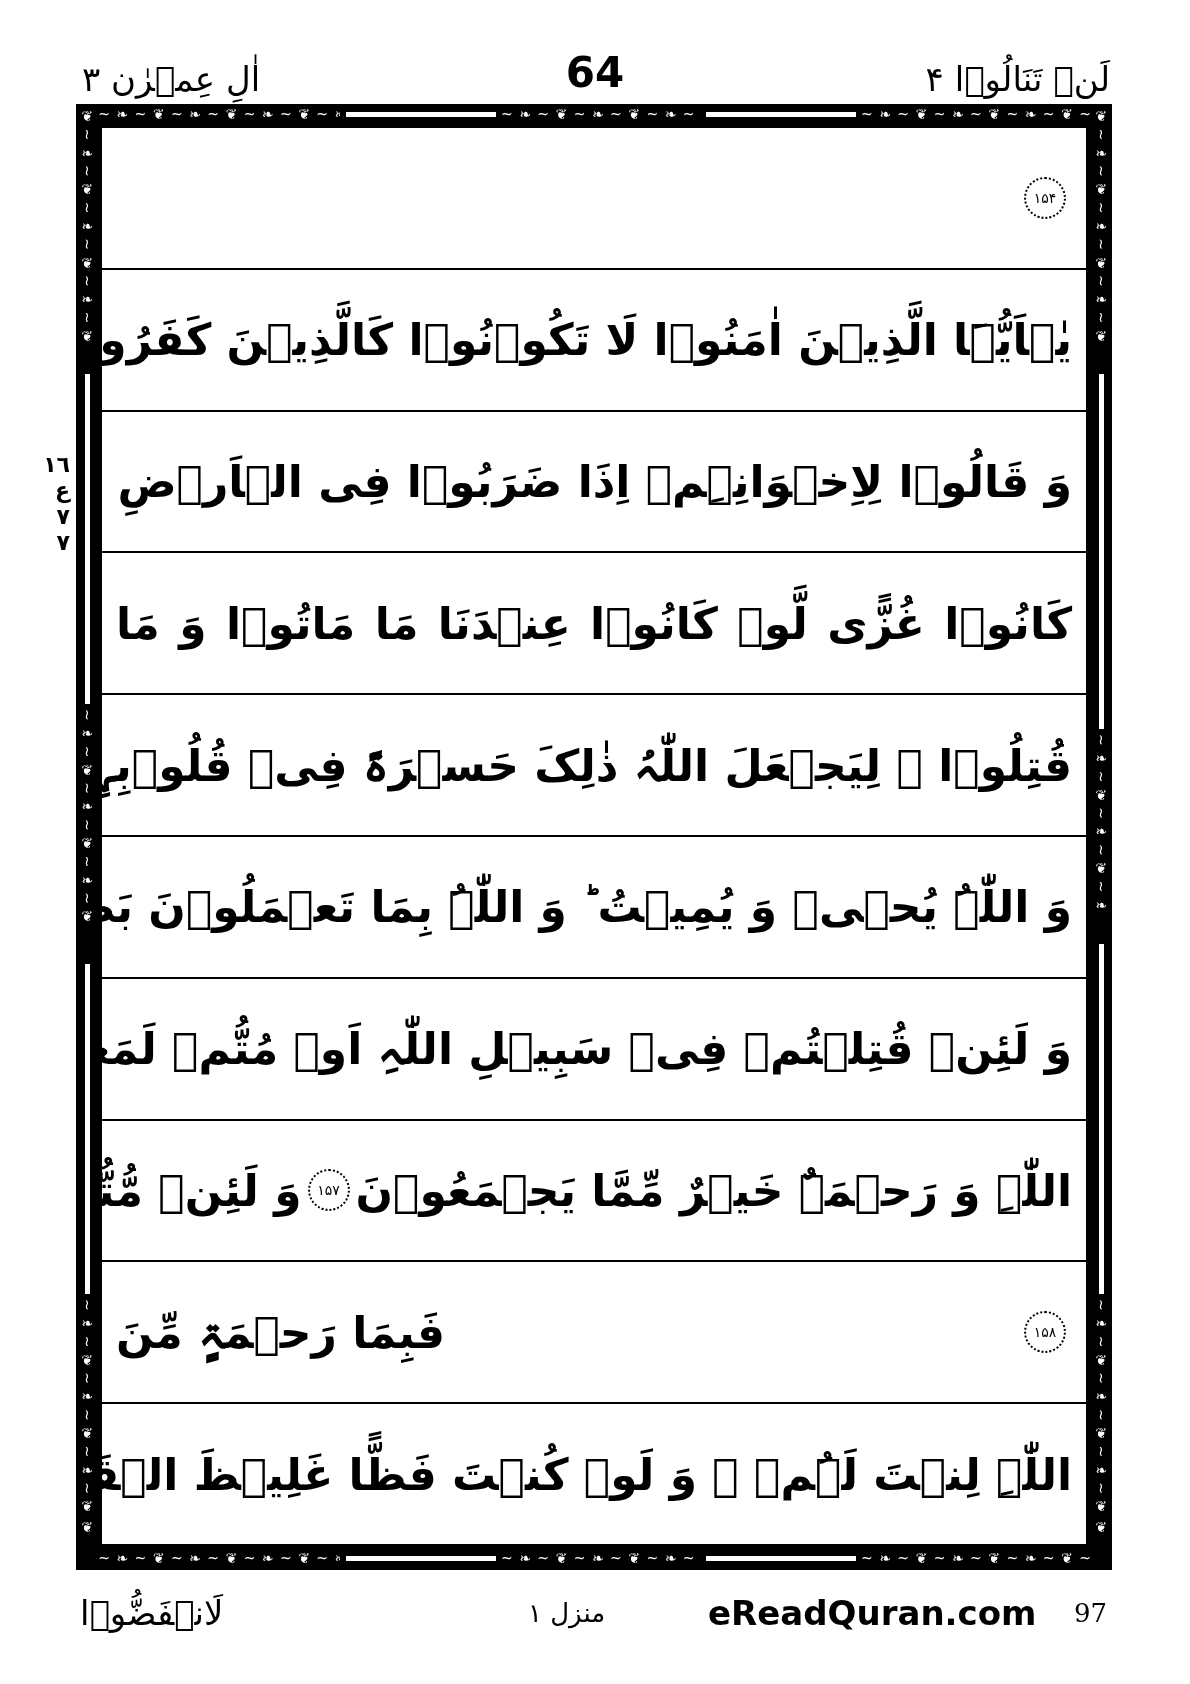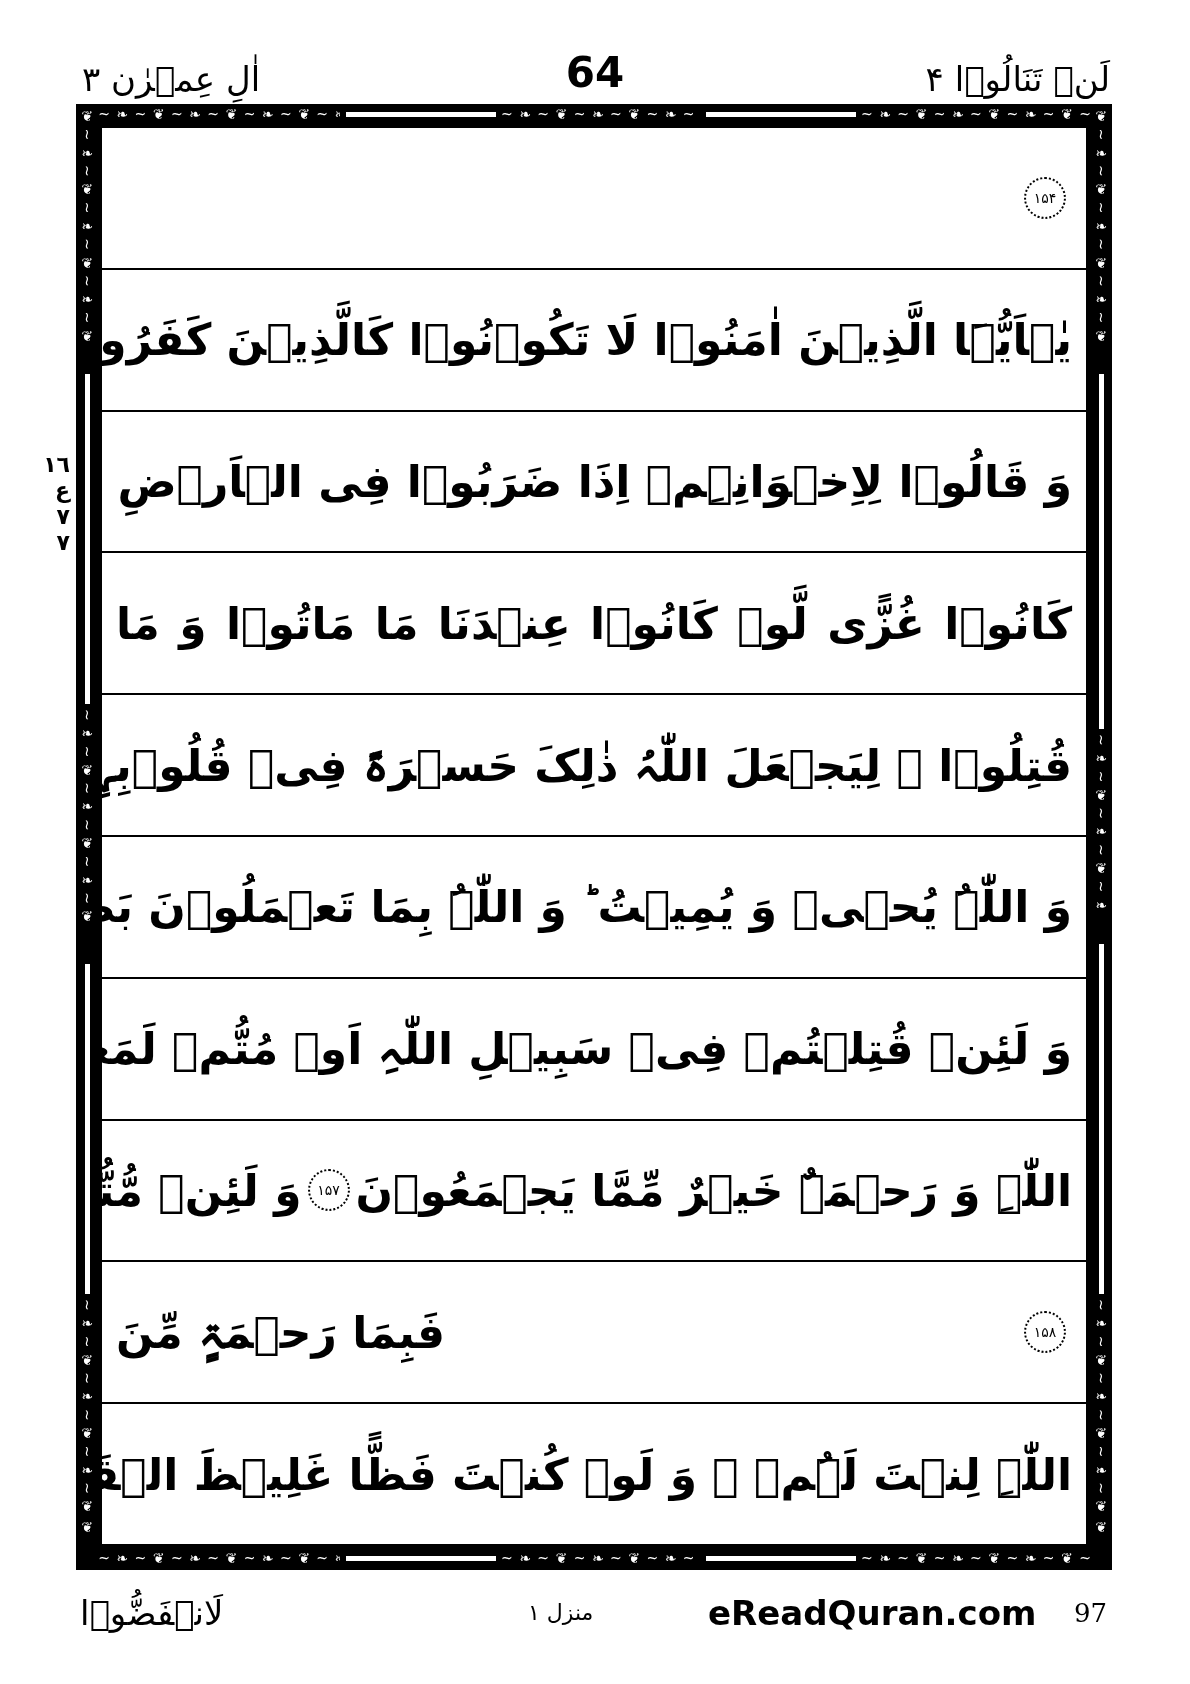--- a/index.html
+++ b/index.html
@@ -47,21 +47,21 @@
   }
 
   .margin-ruku {
     position: absolute; left: 34px; top: 452px; width: 36px; text-align: right;
     font-size: 22px; line-height: 26px; font-weight: bold;
   }
   .margin-ruku span { display: block; }
 
   .footer { position: absolute; top: 1582px; height: 50px; line-height: 50px; white-space: nowrap; margin-top: 6px; }
   .ft-catch { left: 80px; font-size: 34px; direction: rtl; }
-  .ft-manzil { left: 528px; font-size: 22px; direction: rtl; }
+  .ft-manzil { left: 528px; font-size: 26px; direction: rtl; }
   .ft-site { left: 708px; font-size: 34px; font-weight: bold; font-family: "DejaVu Sans", sans-serif; }
   .ft-page { left: 1074px; font-size: 26px; font-family: "DejaVu Serif", serif; }
 </style>
 </head>
 <body>
 
 <div class="hdr hdr-right">لَنۡ تَنَالُوۡا ۴</div>
 <div class="hdr hdr-center">64</div>
 <div class="hdr hdr-left">اٰلِ عِمۡرٰن ۳</div>
 

